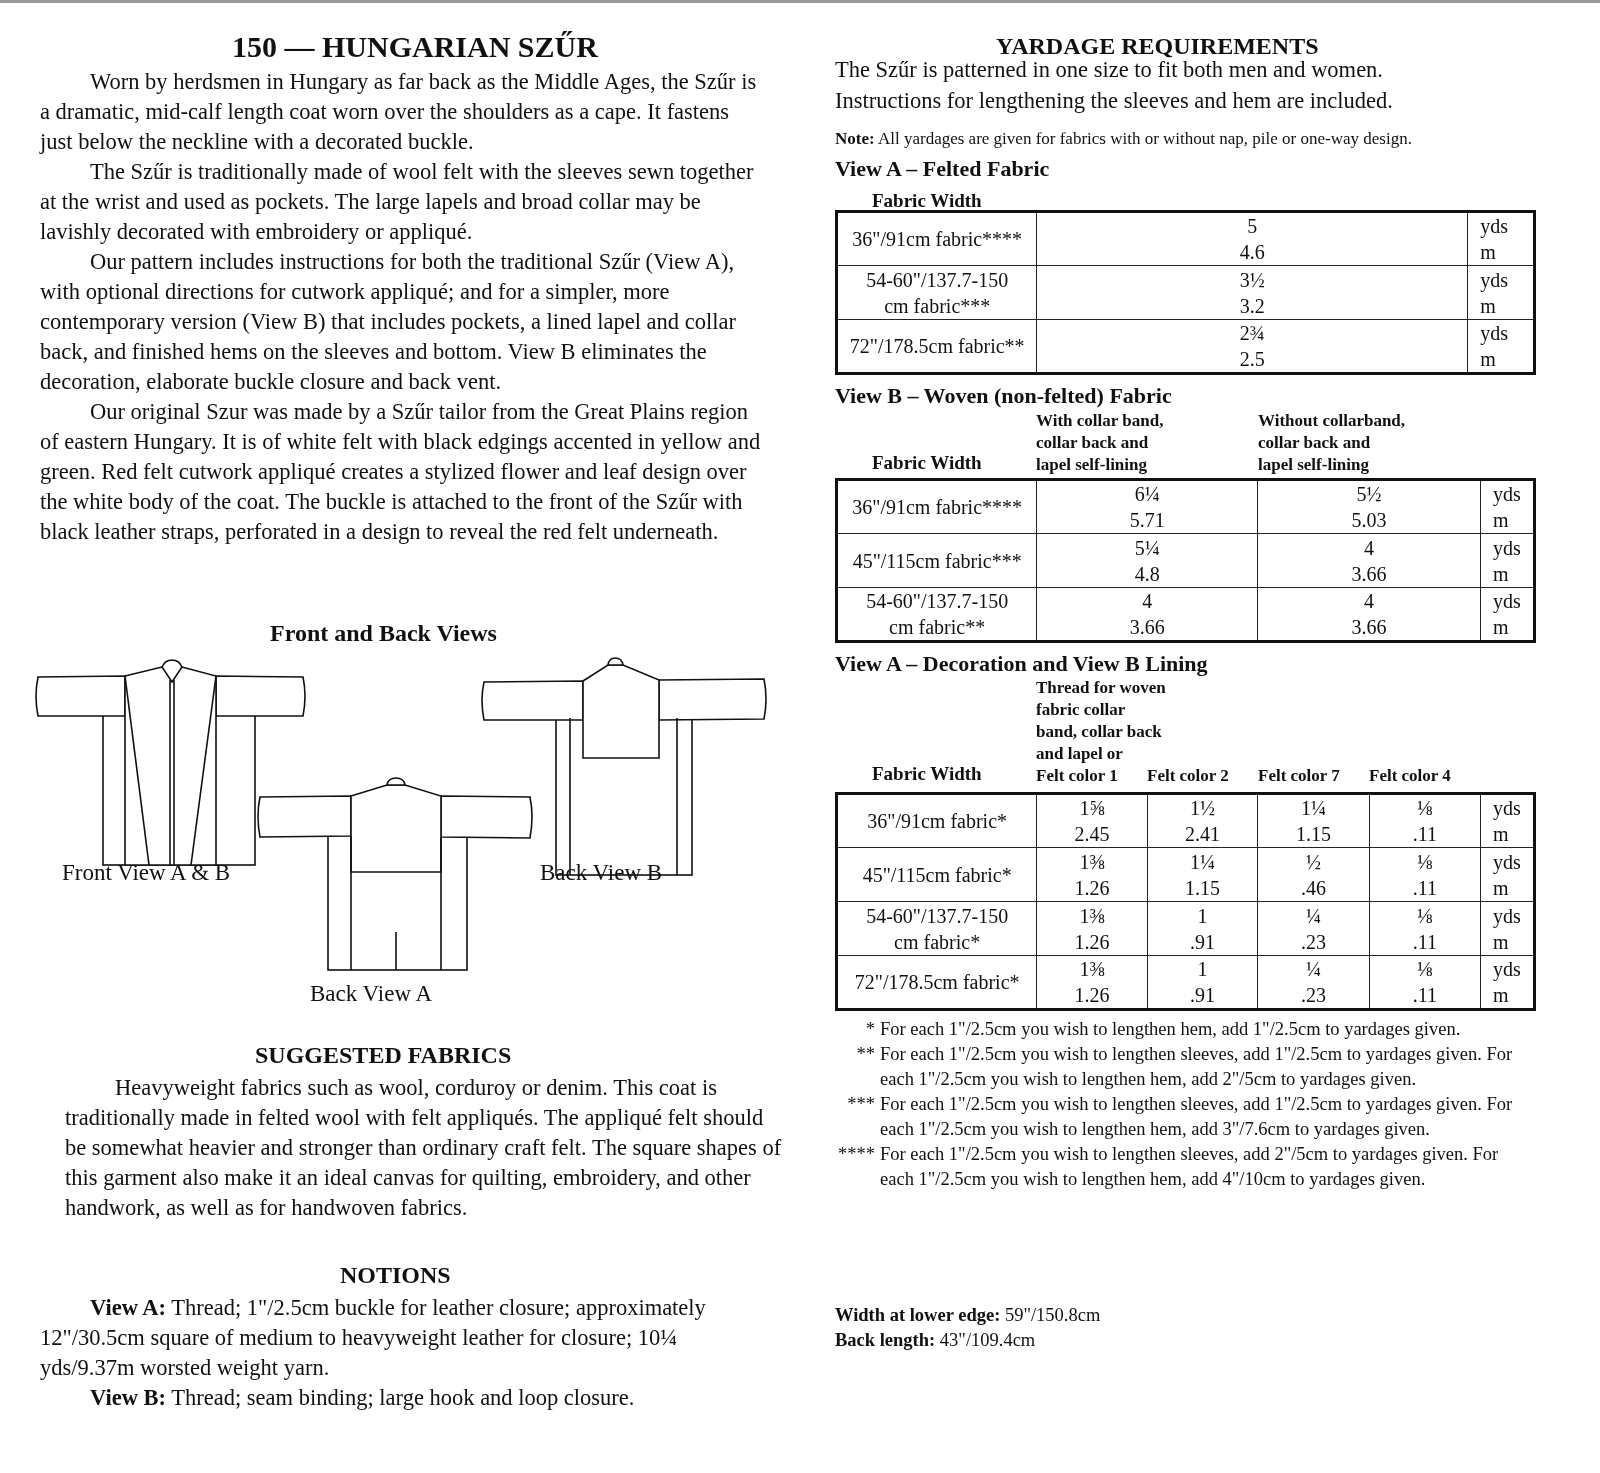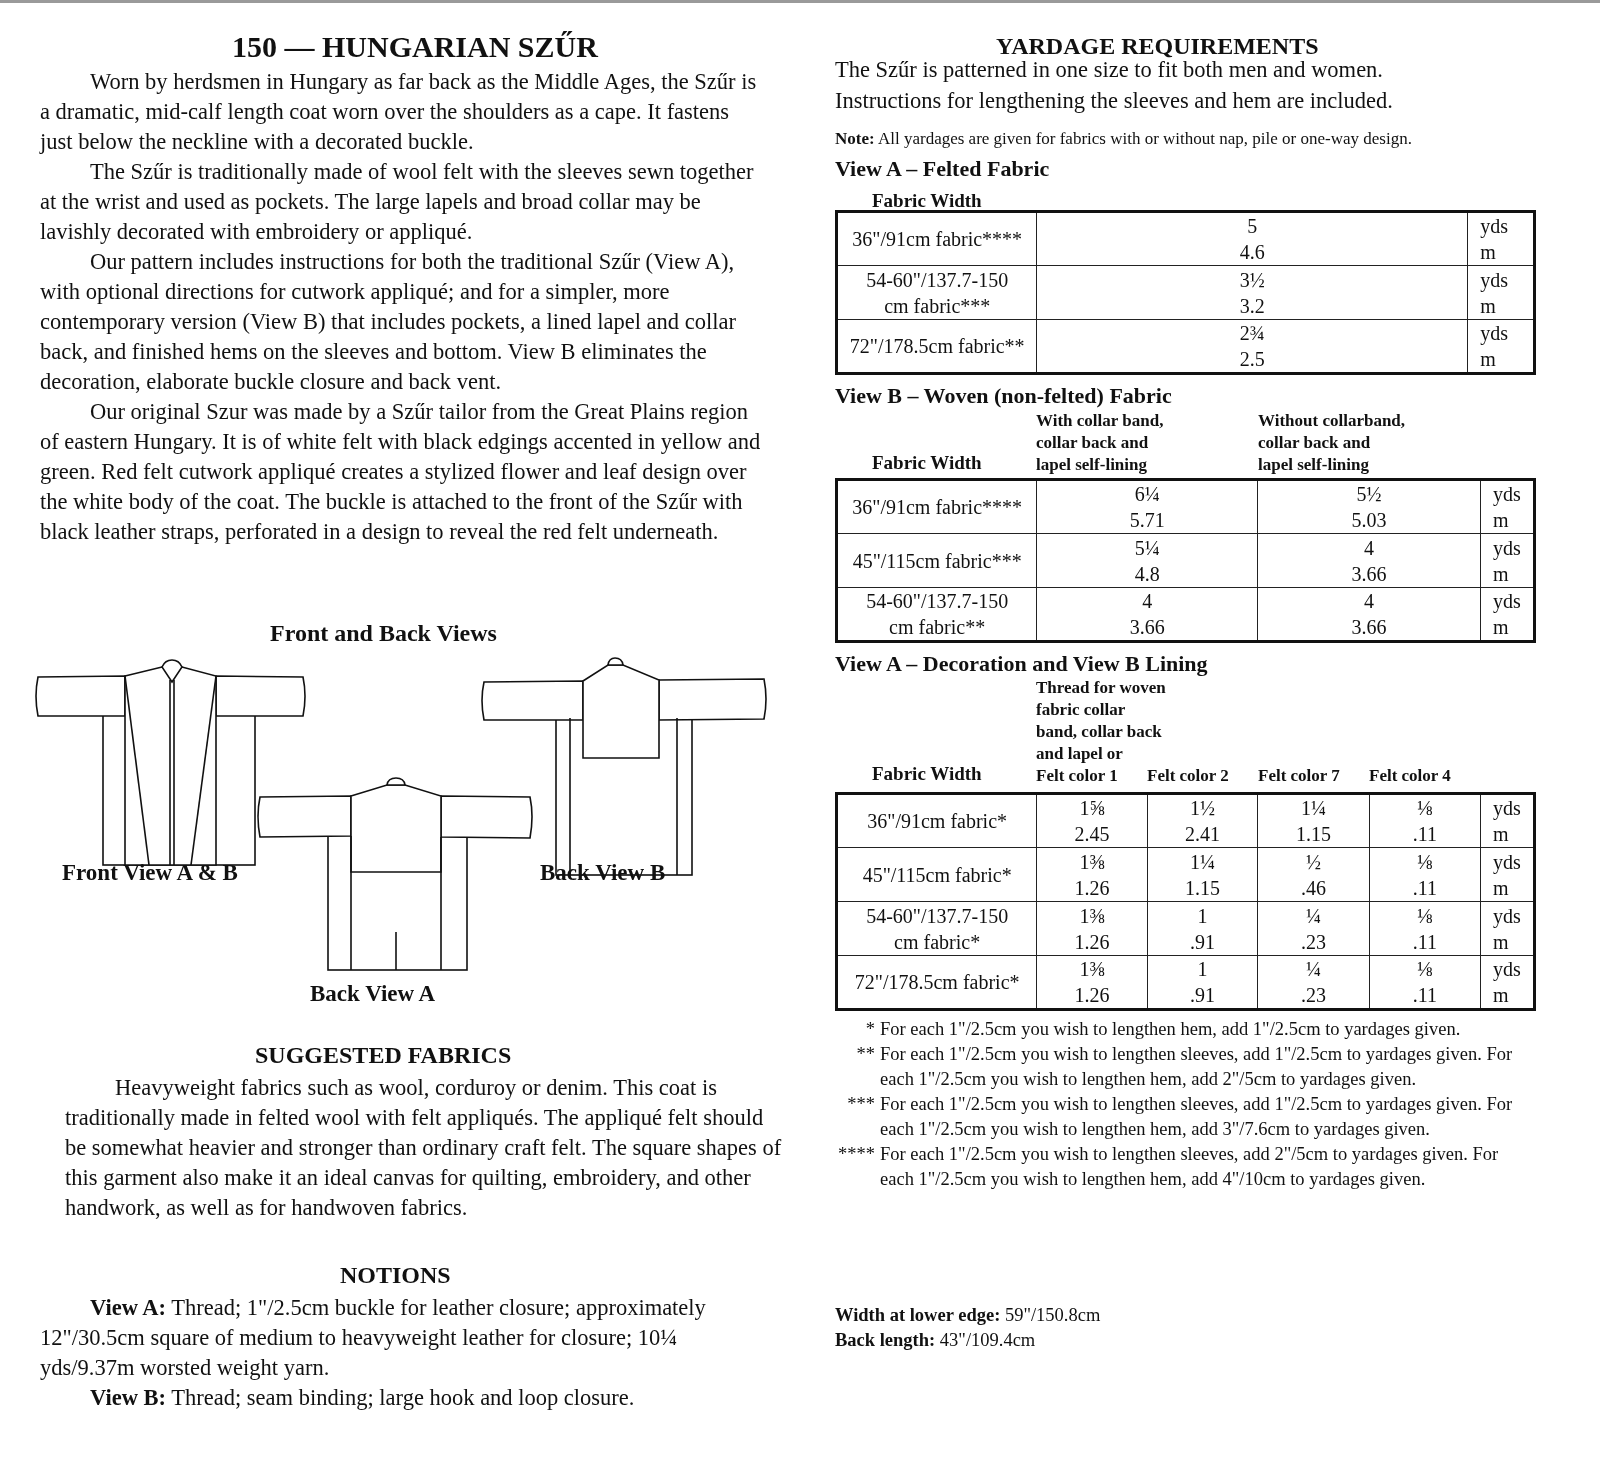--- a/index.html
+++ b/index.html
@@ -4,21 +4,21 @@
 <style>
   html, body { margin:0; padding:0; }
   body { width:1600px; height:1473px; background:#ffffff; position:relative; overflow:hidden;
          font-family:"Liberation Serif","DejaVu Serif",serif; color:#111; }
   .topline { position:absolute; left:0; top:0; width:1600px; height:3px; background:#9a9a9a; }
   .abs { position:absolute; }
   .title { font-weight:bold; font-size:30px; letter-spacing:0px; white-space:nowrap;margin-left:32px; }
   .body { font-size:22.5px; line-height:30px; }
   .body p { margin:0; text-indent:50px; }
   .heading { font-weight:bold; font-size:24px; text-align:center; white-space:nowrap; }
-  .label { font-weight:bold; font-size:23px; white-space:nowrap; }
+  .label { font-weight:normal; font-size:23px; white-space:nowrap; }
   .rt { font-size:22.5px; line-height:31px; white-space:nowrap; }
   .note { font-size:17px; white-space:nowrap; }
   .subh { font-weight:bold; font-size:22px; white-space:nowrap; }
   .colh { font-weight:bold; font-size:17px; line-height:22px; white-space:nowrap; }
   table.yt { position:absolute; border-collapse:collapse; border:3px solid #111; font-size:20px; }
   table.yt td { border:1.5px solid #222; padding:0; text-align:center; line-height:26px; vertical-align:middle; }
   table.yt td.fw { line-height:26px; }
   table.yt td.unit { text-align:left; padding-left:12px; }
   .fn { font-size:18.5px; line-height:25px; }
   .fn .row { display:flex; }

